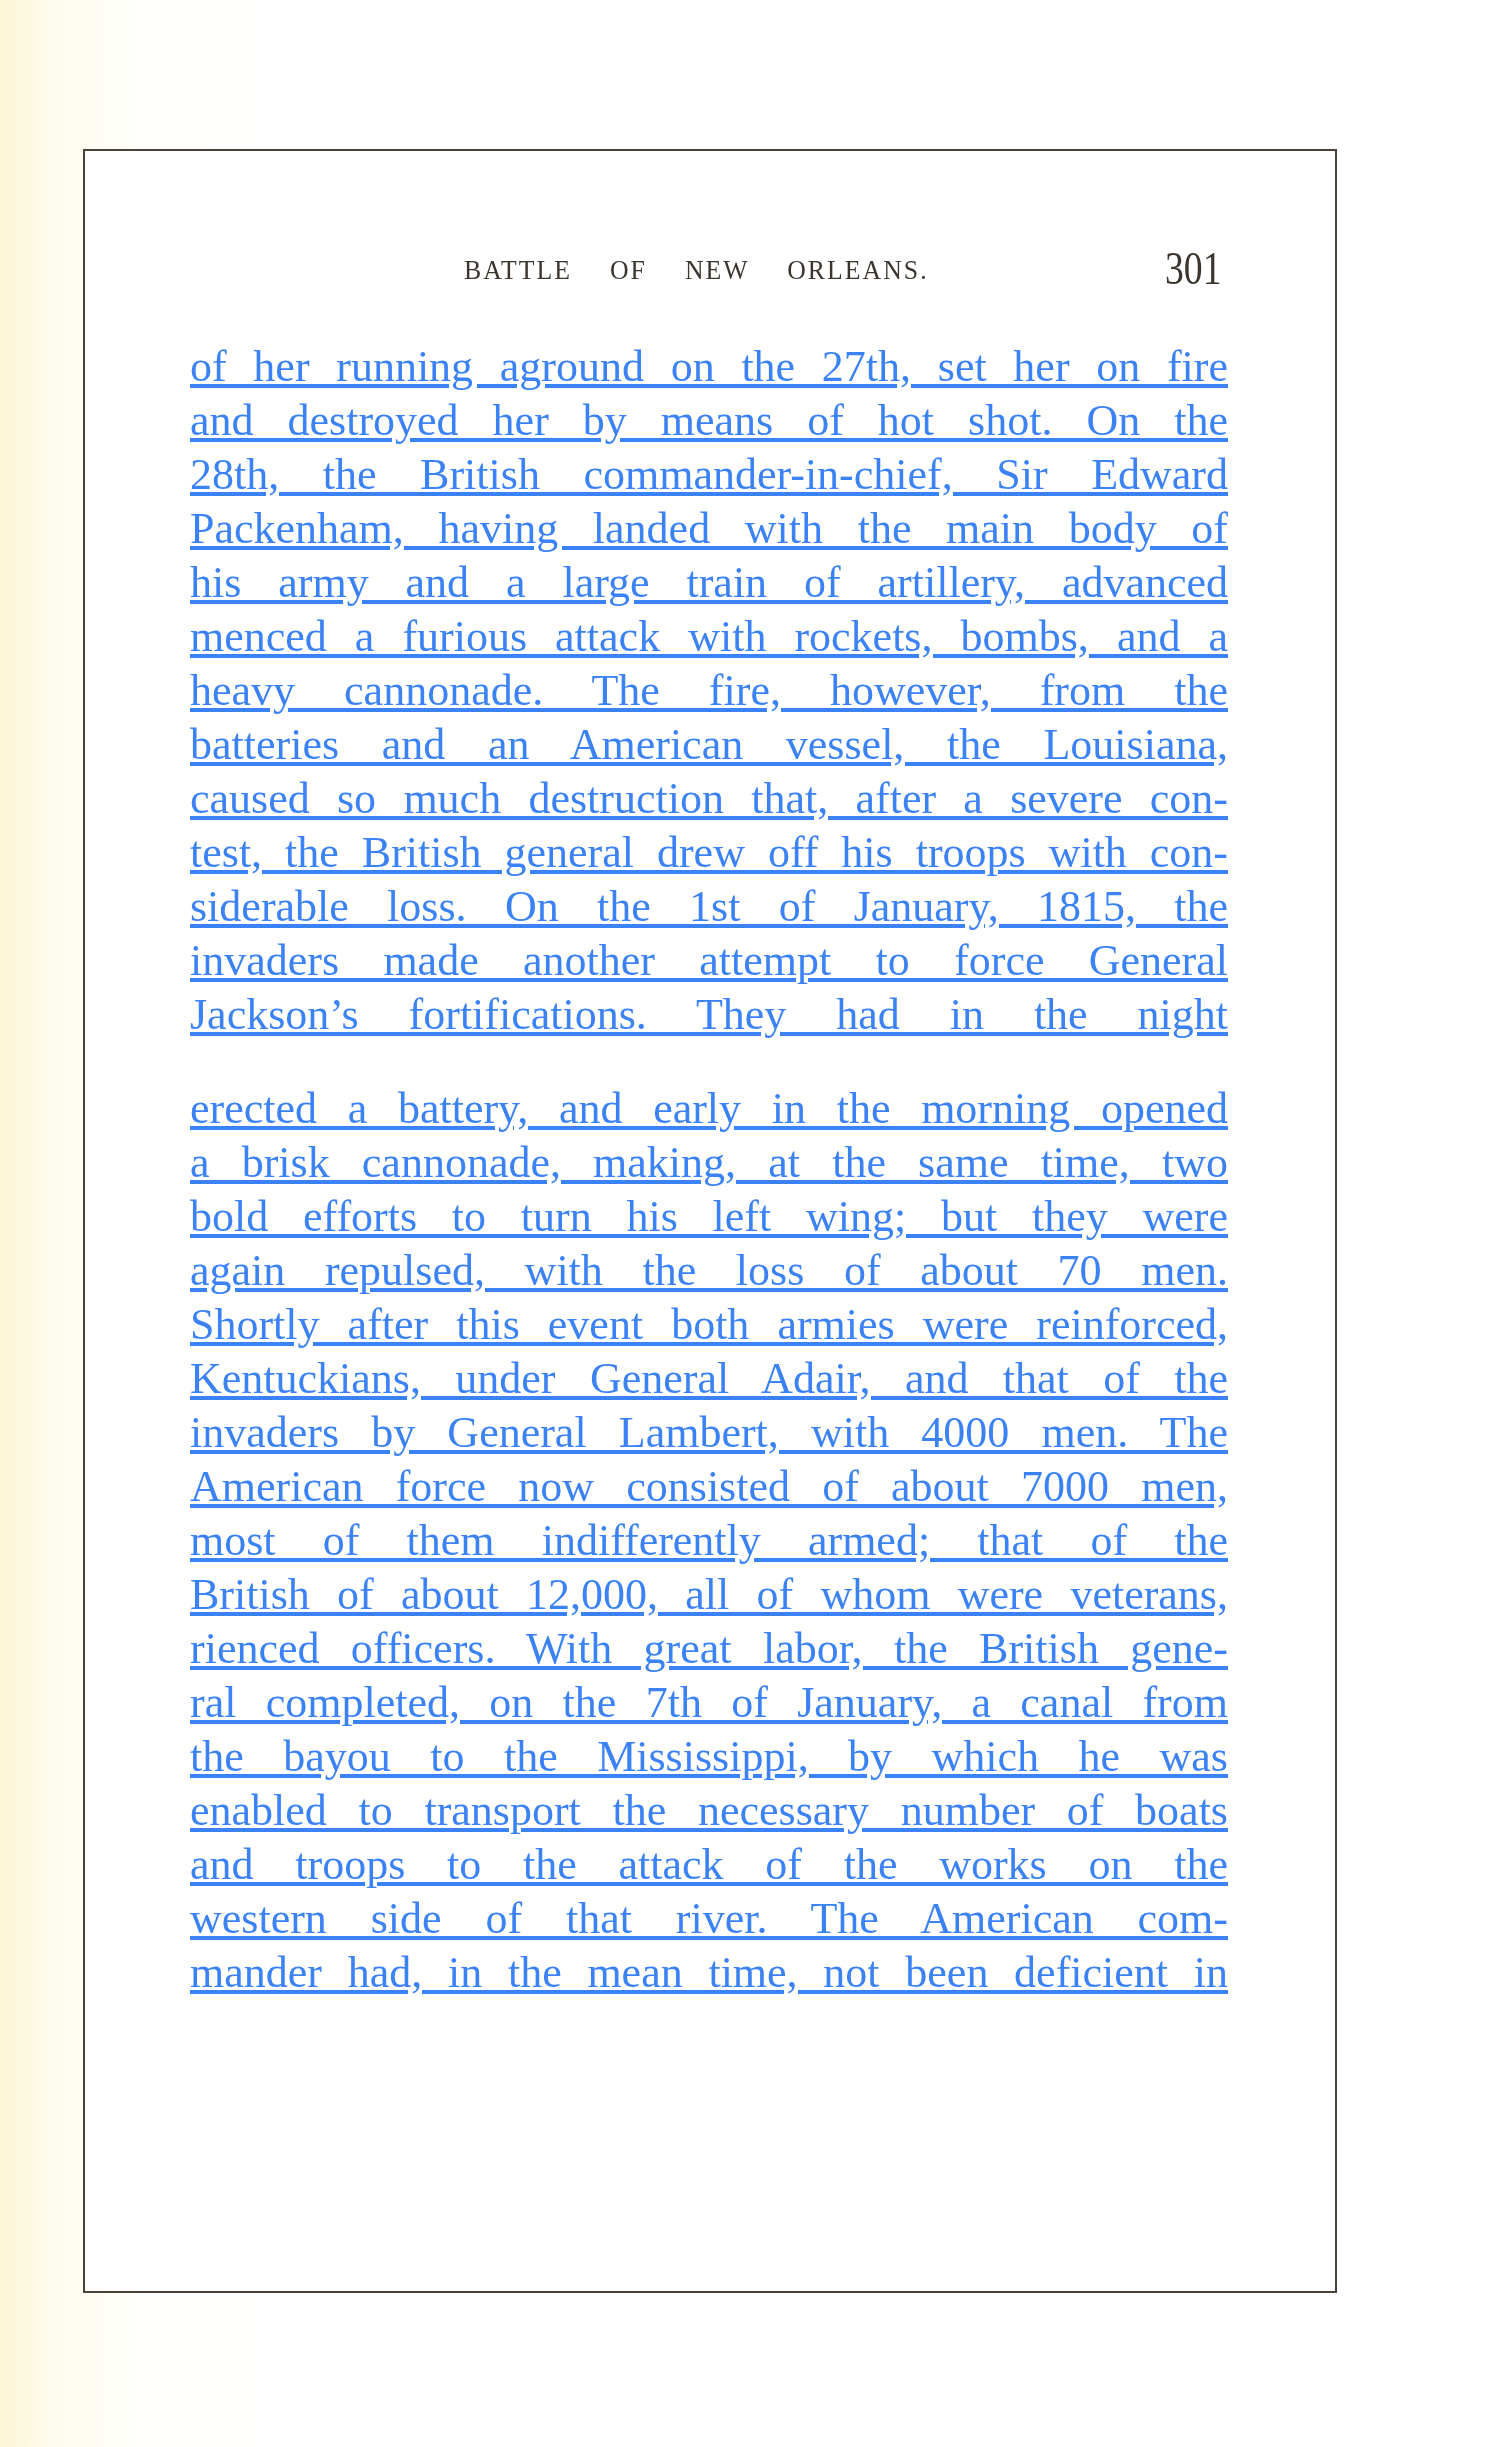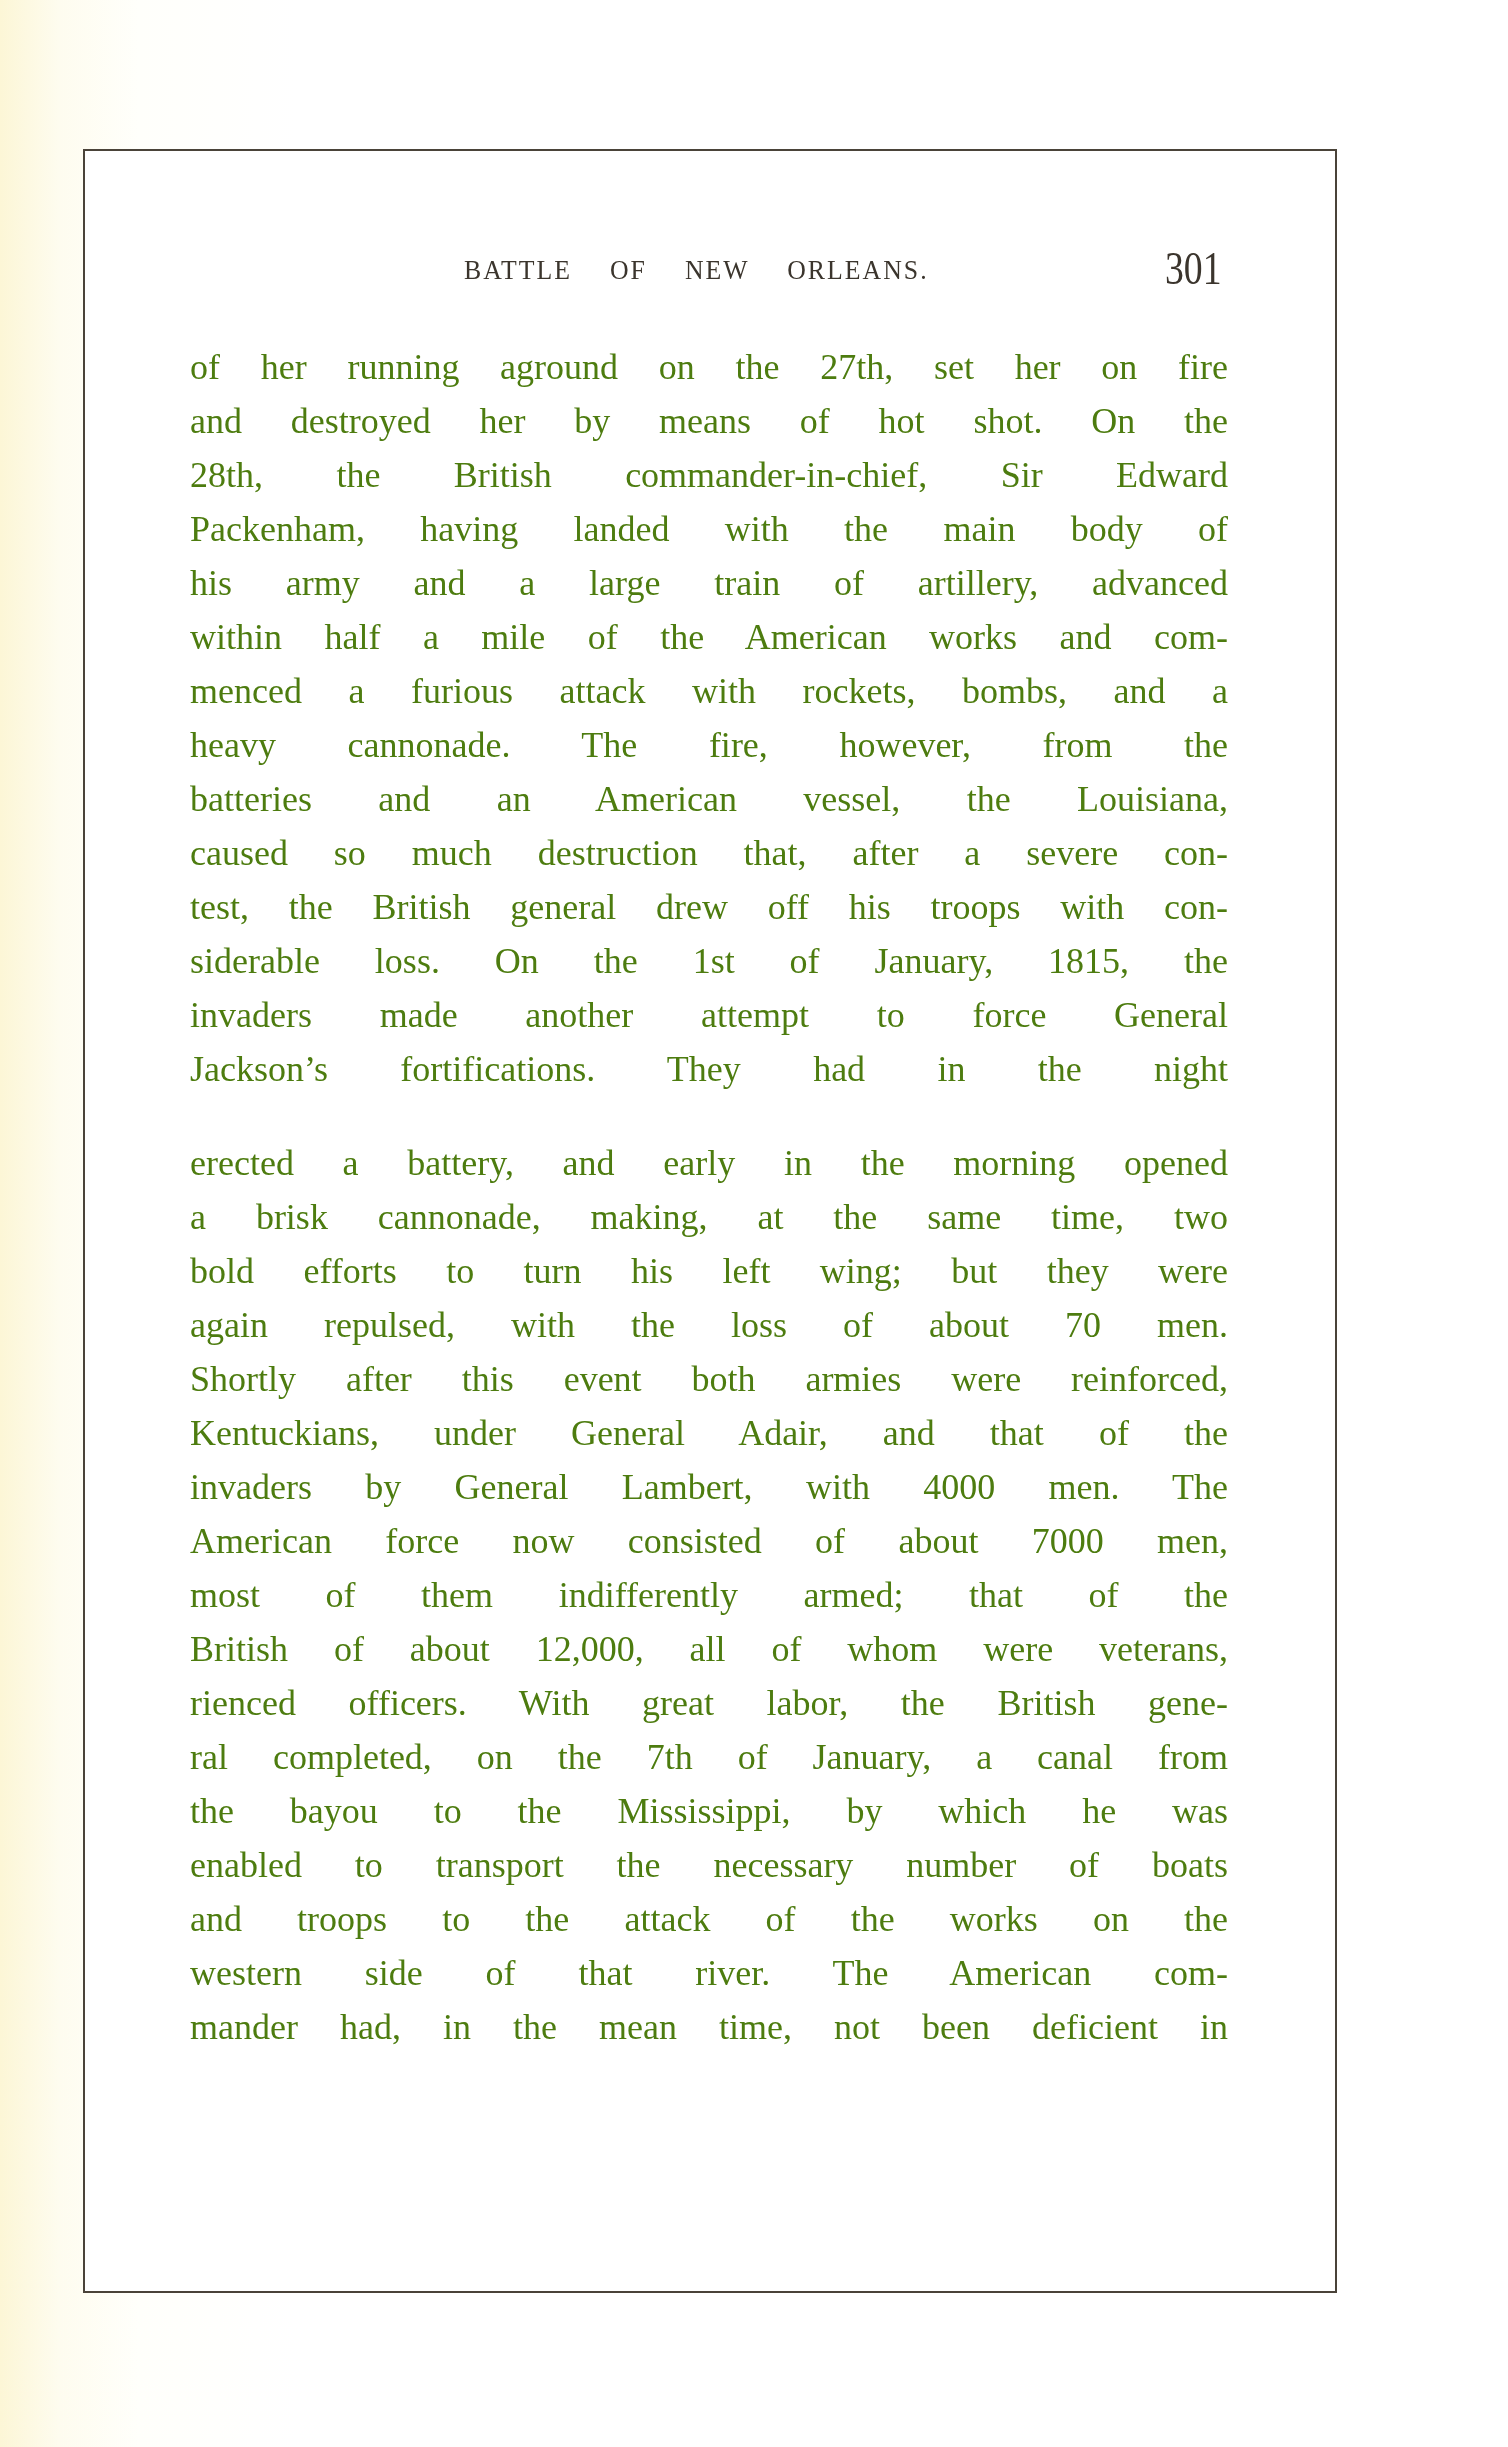--- a/index.html
+++ b/index.html
@@ -53,43 +53,43 @@
   .body-text {
     position: absolute;
     left: 190px;
     top: 340px;
     width: 1038px;
   }
   .line {
     display: block;
     height: 54px;
     line-height: 54px;
-    font-size: 36px;
+    font-size: 44px;
     white-space: nowrap;
     text-align: justify;
     text-align-last: justify;
     overflow: visible;
-    color: #4d7c0f;
+    color: #3b82f6;
+    text-decoration: underline;
   }
 </style>
 </head>
 <body>
 
 <div class="page-frame"></div>
 
 <div class="running-head">BATTLE OF NEW ORLEANS.</div>
 <div class="page-number">301</div>
 
 <div class="body-text">
   <span class="line" style="white-space: normal;">of her running aground on the 27th, set her on fire</span>
   <span class="line" style="white-space: normal;">and destroyed her by means of hot shot.  On the</span>
   <span class="line" style="white-space: normal;">28th, the British commander-in-chief, Sir Edward</span>
   <span class="line" style="white-space: normal;">Packenham, having landed with the main body of</span>
   <span class="line" style="white-space: normal;">his army and a large train of artillery, advanced</span>
-  <span class="line" style="white-space: normal;">within half a mile of the American works and com-</span>
   <span class="line" style="white-space: normal;">menced a furious attack with rockets, bombs, and a</span>
   <span class="line" style="white-space: normal;">heavy cannonade.  The fire, however, from the</span>
   <span class="line" style="white-space: normal;">batteries and an American vessel, the Louisiana,</span>
   <span class="line" style="white-space: normal;">caused so much destruction that, after a severe con-</span>
   <span class="line" style="white-space: normal;">test, the British general drew off his troops with con-</span>
   <span class="line" style="white-space: normal;">siderable loss.  On the 1st of January, 1815, the</span>
   <span class="line" style="white-space: normal;">invaders made another attempt to force General</span>
   <span class="line" style="white-space: normal;">Jackson’s fortifications.  They had in the night</span>
   <span class="line" style="white-space: normal; margin-top: 40px;">erected a battery, and early in the morning opened</span>
   <span class="line" style="white-space: normal;">a brisk cannonade, making, at the same time, two</span>

